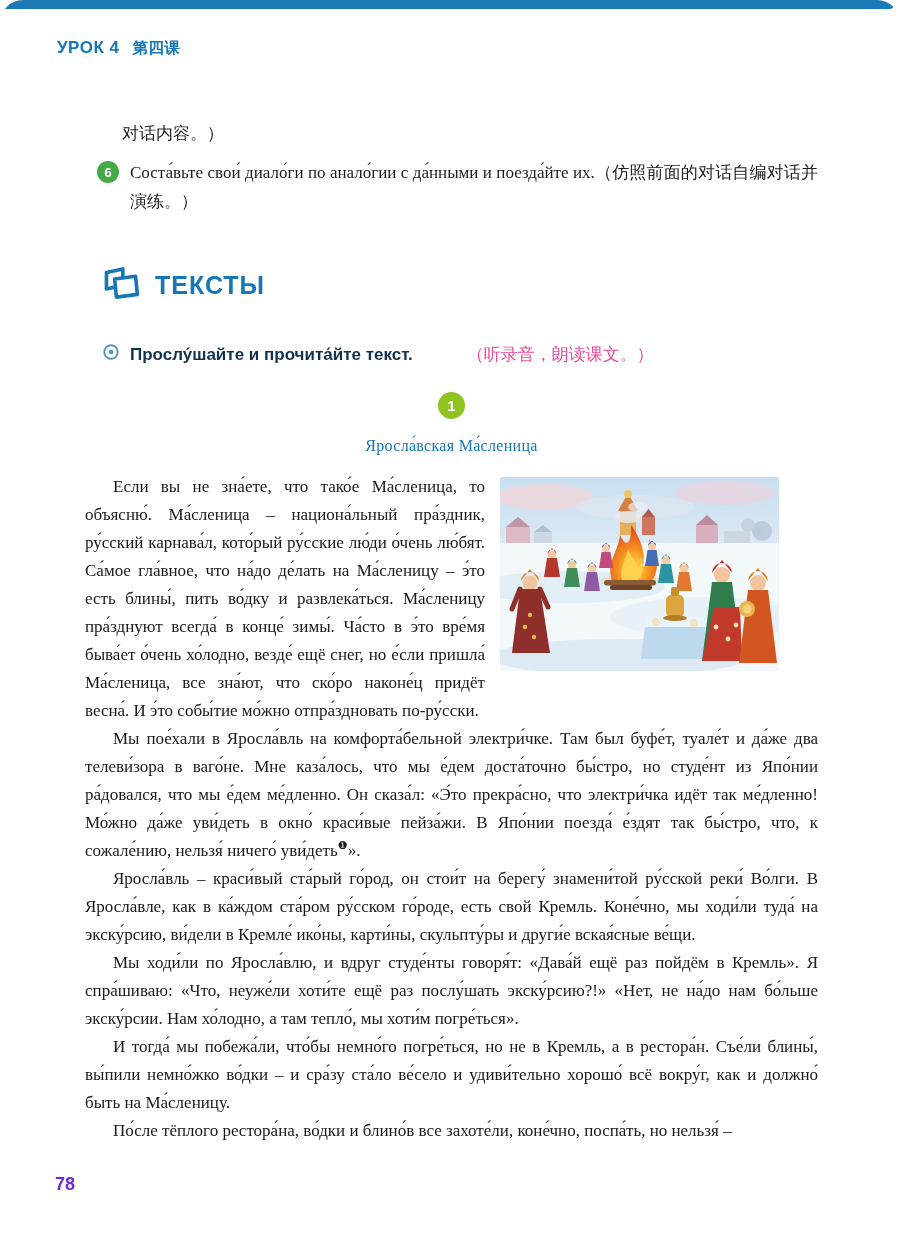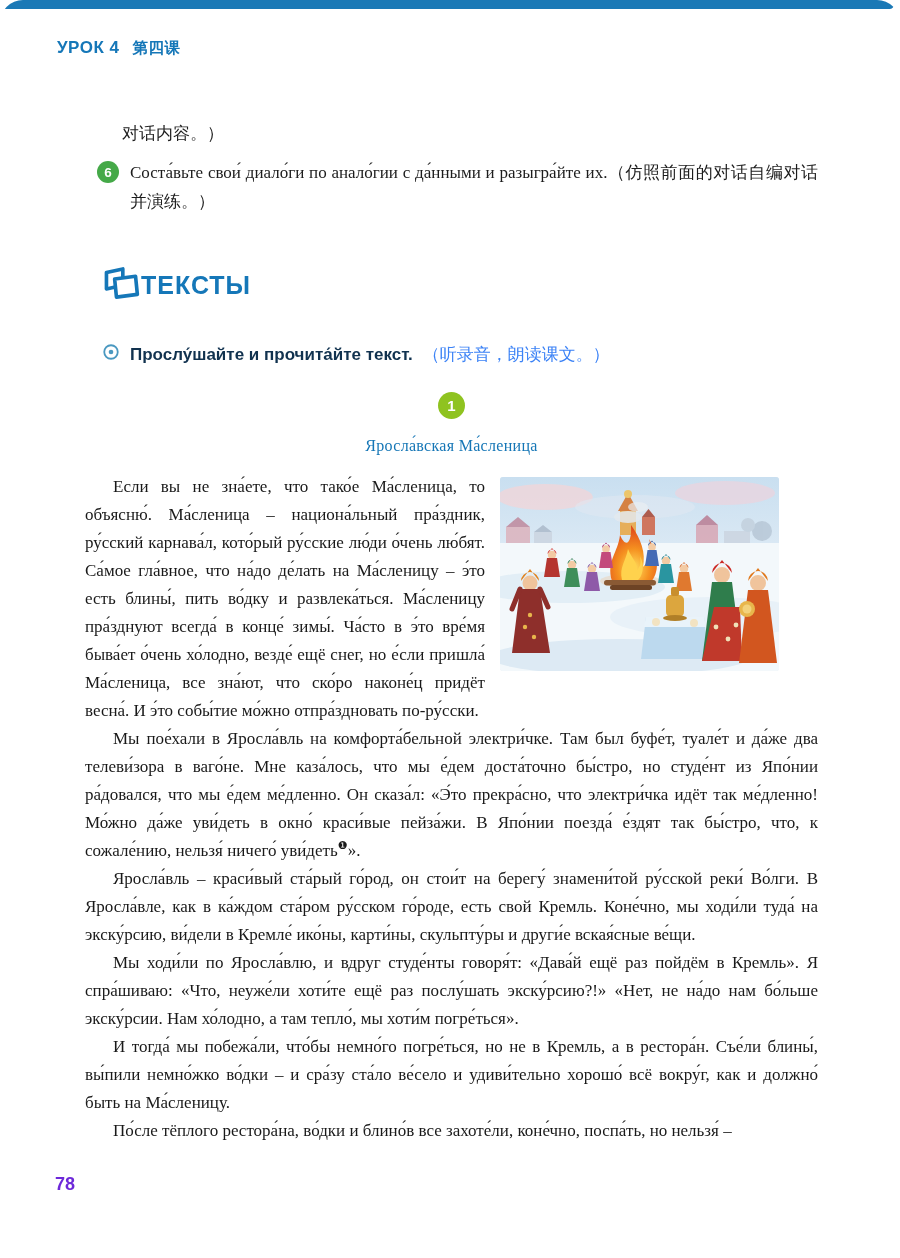--- a/index.html
+++ b/index.html
@@ -29,31 +29,31 @@
   .exercise { position:relative; margin-top:10px; padding-left:45px;
     font-size:17px; line-height:29px; text-align:justify; }
   .badge {
     position:absolute; left:12px; top:3px; width:22px; height:22px;
     border-radius:50%; background:#45a948; color:#ffffff;
     font-family:"Liberation Sans", sans-serif; font-weight:bold; font-size:13.5px;
     display:flex; align-items:center; justify-content:center;
   }
 
   .section-header { margin-top:50px; margin-left:16px;
-    display:flex; align-items:center; }
+    display:flex; align-items:center; gap:14px; }
   .section-title {
     font-family:"Liberation Sans", sans-serif; font-weight:bold;
     font-size:25px; color:#1577b8; letter-spacing:1px;
   }
 
   .instruction { margin-top:38px; margin-left:17px;
     display:flex; align-items:center; gap:10px; font-size:17px; }
   .instr-ru { font-family:"Liberation Sans", sans-serif; font-weight:bold;
     color:#11324f; }
-  .instr-zh { color:#3b82f6; }
+  .instr-zh { color:#ec4899;margin-left:44px; }
 
   .text-number-row { margin-top:26px; display:flex; justify-content:center; }
   .num-circle {
     width:27px; height:27px; border-radius:50%; background:#8fc320;
     color:#ffffff; font-family:"Liberation Sans", sans-serif;
     font-weight:bold; font-size:15px;
     display:flex; align-items:center; justify-content:center;
   }
 
   .text-title {
@@ -88,21 +88,21 @@
   <div class="lesson-header">
     <span>УРОК 4</span><span class="lesson-zh">第四课</span>
   </div>
 
   <div class="main-col">
 
     <div class="fragment">对话内容。）</div>
 
     <div class="exercise">
       <span class="badge">6</span>
-      <p class="exercise-text"><span>Соста́вьте свои́ диало́ги по анало́гии с да́нными и разыгра́йте их.</span><span>（仿照前面的对话自编对话并演练。）</span></p>
+      <p class="exercise-text"><span>Соста́вьте свои́ диало́ги по анало́гии с да́нными и поезда́йте их.</span><span>（仿照前面的对话自编对话并演练。）</span></p>
     </div>
 
     <div class="section-header">
       <span class="section-icon">
         <svg viewBox="0 0 44 38" width="40" height="35" aria-hidden="true">
           <g fill="#ffffff" stroke="#1577b8" stroke-width="4" stroke-linejoin="round" stroke-linecap="round">
             <path d="M6 7 L24 3 L24 21 L6 25 Z"></path>
             <path d="M15 14 L38 11 L40 31 L17 34 Z"></path>
           </g>
         </svg>

